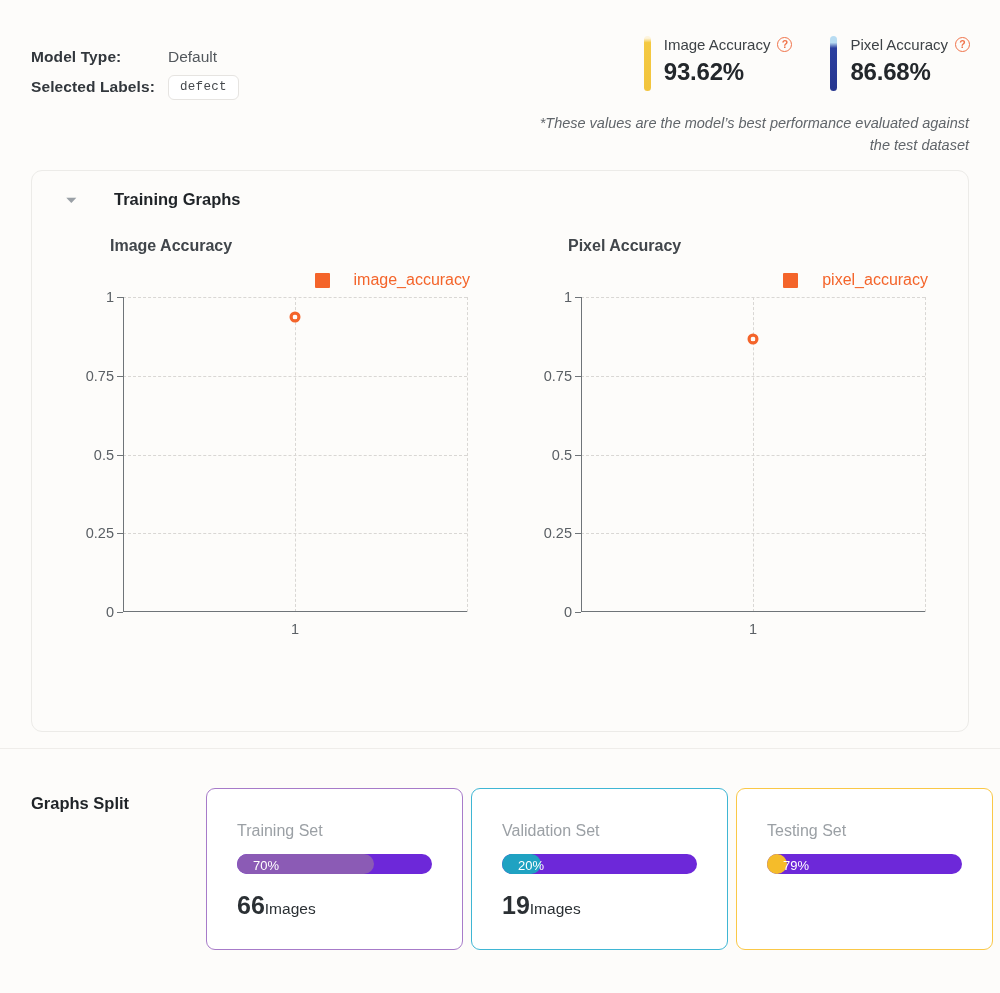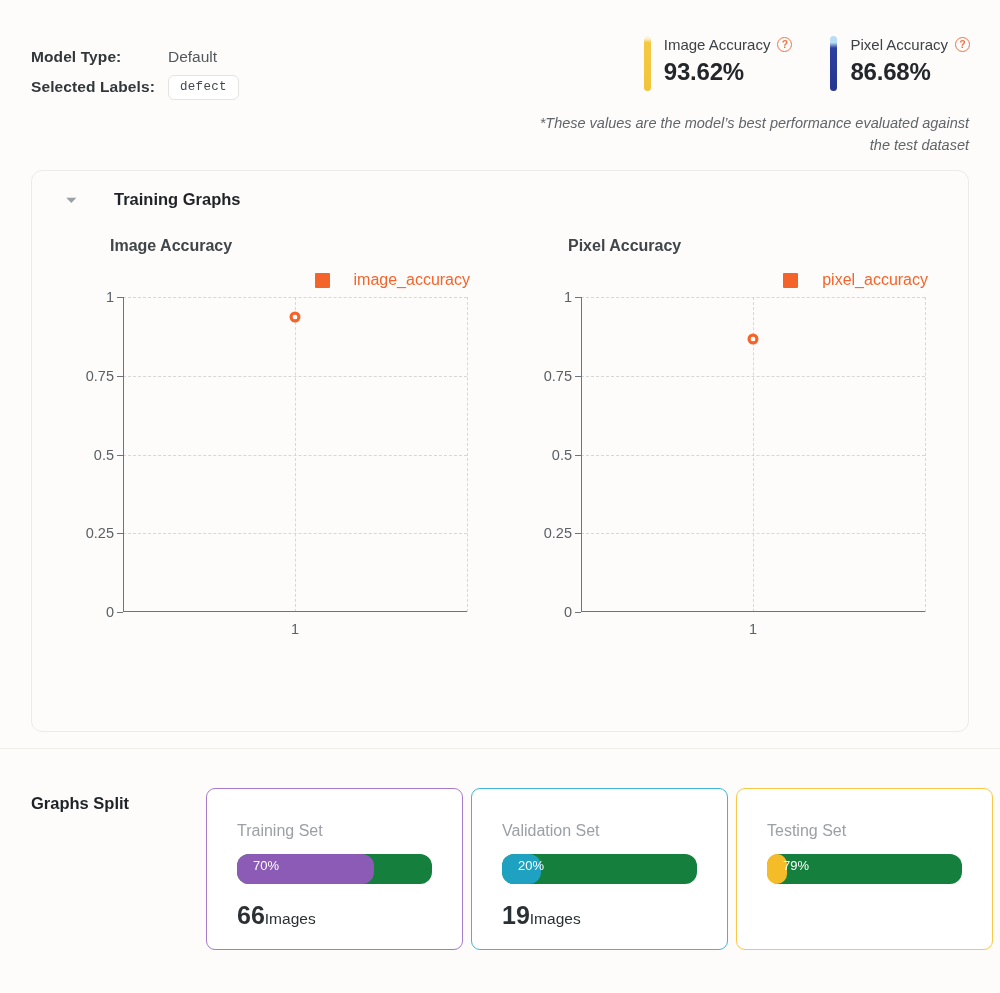--- a/index.html
+++ b/index.html
@@ -81,21 +81,21 @@
     transform: translate(-50%,-50%);
   }
 
   
   .divider { position: absolute; left: 0; right: 0; top: 748px; height: 1px; background: #efedea; }
   .split { position: absolute; left: 0; top: 749px; right: 0; bottom: 0; background: #fdfcfa; }
   .split-title { position: absolute; left: 31px; top: 45px; font-size: 16.5px; font-weight: bold; color: #1f2327; }
   .split-cards { position: absolute; left: 182px; top: 39px; display: flex; gap: 8px; margin-left: 24px; }
   .ds-card { width: 257px; height: 162px; background: #ffffff; border: 1.4px solid #ccc; border-radius: 9px; padding: 33px 30px 0; }
   .ds-name { font-size: 16px; color: #9ba0a5; }
-  .ds-track { position: relative; margin-top: 14px; height: 30px; background: #15803d; border-radius: 12px; }
+  .ds-track { position: relative; margin-top: 14px; height: 20px; background: #6d28d9; border-radius: 12px; }
   .ds-fill { position: absolute; left: 0; top: 0; bottom: 0; border-radius: 12px; }
   .ds-pct { position: absolute; left: 16px; top: 0; line-height: 24px; font-size: 13px; color: #ffffff; }
   .ds-count { margin-top: 17px; font-size: 15.5px; color: #2b3034; }
   .ds-count b { font-size: 25px; font-weight: bold; }
 </style>
 </head>
 <body>
 
 <div class="page">
 

